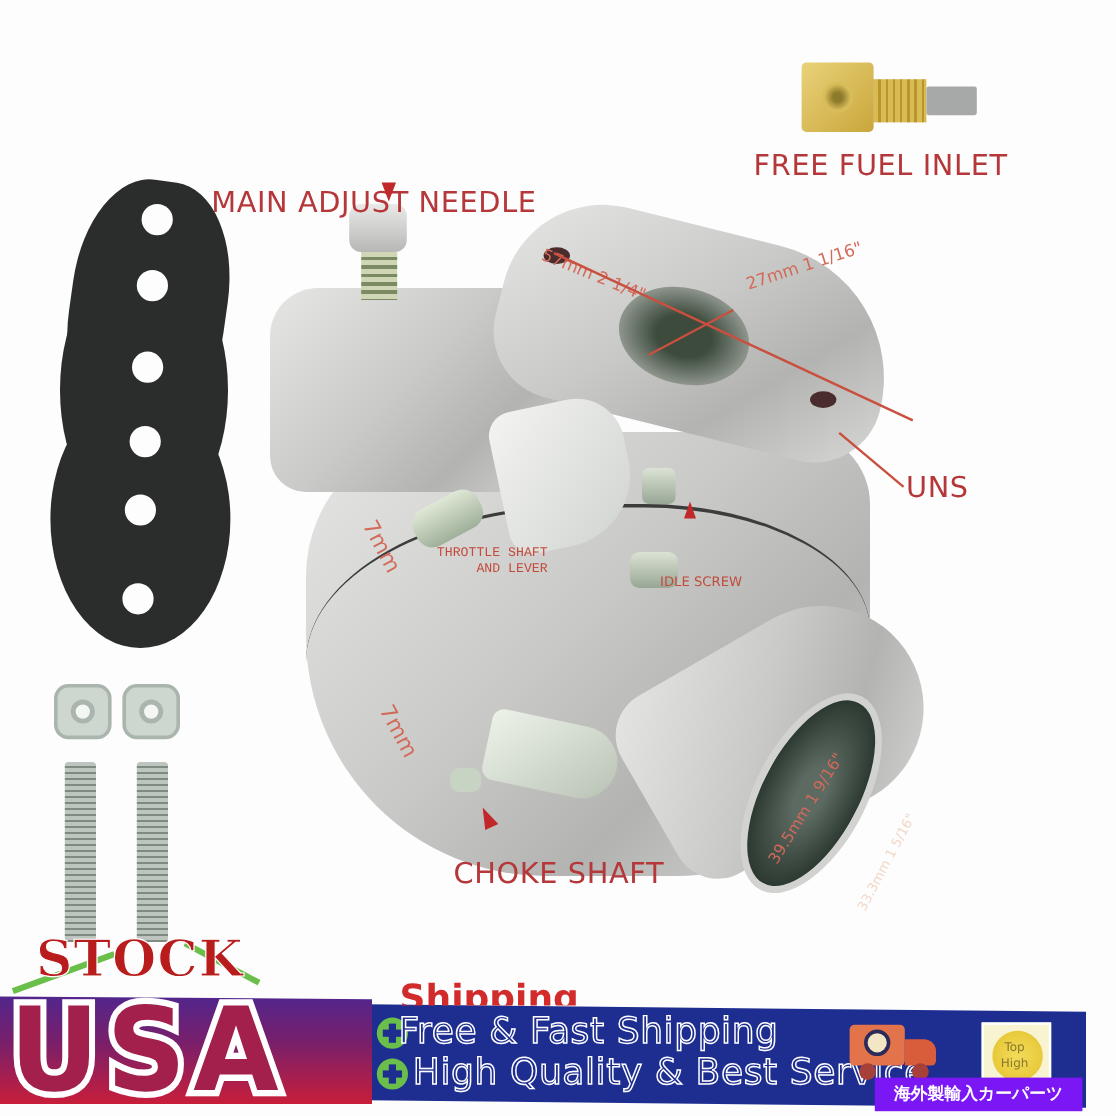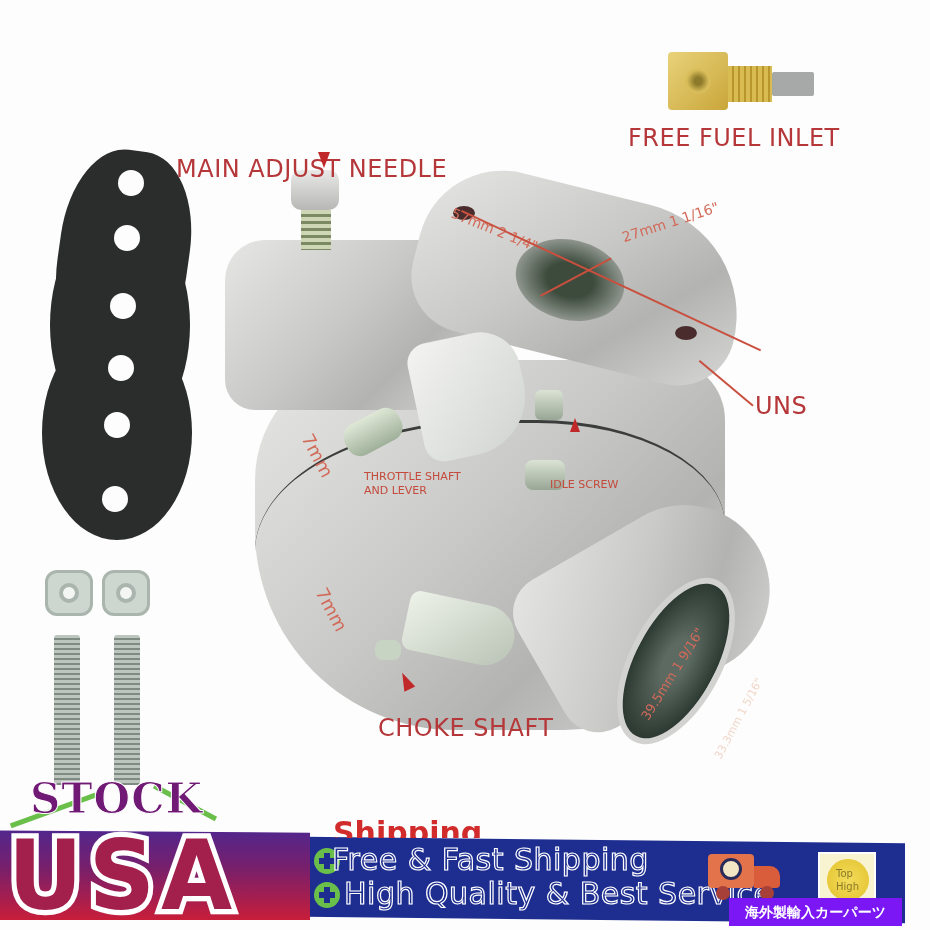--- a/index.html
+++ b/index.html
@@ -17,32 +17,32 @@
   .nut { position:absolute; width:48px; height:46px; border-radius:12px; background:#cdd6cf; border:3px solid #aab5ad; box-sizing:border-box; }
   .nut::after { content:""; position:absolute; left:11px; top:10px; width:20px; height:20px; border-radius:50%; border:4px solid #aab5ad; background:#f4f6f4; box-sizing:border-box; }
   .stud { position:absolute; width:26px; background:repeating-linear-gradient(180deg,#bcc6bf 0 3px,#7f8a83 3px 5px); border-radius:3px; }
 
   
   .metal { position:absolute; background:linear-gradient(135deg,#e6e6e4 0%,#c9c9c7 45%,#b3b3b1 70%,#d8d8d6 100%); }
   .blue-strip { position:absolute; left:305px; top:840px; width:600px; height:80px; background:#1d2d90; transform:skewY(0.6deg); }
   .usa-bg { position:absolute; left:0; top:808px; width:310px; height:112px; background:linear-gradient(180deg,#3b2aa0 0%,#7a1f6a 55%,#c81e3a 100%); clip-path:polygon(0 20%,100% 22%,100% 100%,0 100%); }
   .usa-letters { position:absolute; left:8px; top:830px; font-family:"DejaVu Sans", sans-serif; font-weight:bold; font-size:92px; color:transparent; -webkit-text-stroke:10px #ffffff; letter-spacing:6px; line-height:92px; transform:scaleY(1.05); }
   .usa-fill { position:absolute; left:8px; top:830px; font-family:"DejaVu Sans", sans-serif; font-weight:bold; font-size:92px; letter-spacing:6px; line-height:92px; color:#a3204d; transform:scaleY(1.05); }
-  .stock { position:absolute; left:30px; top:774px; font-family:"DejaVu Serif", serif; font-weight:bold; font-size:42px; color:#701a75; -webkit-text-stroke:1px #ffffff; letter-spacing:1px; }
+  .stock { position:absolute; left:30px; top:774px; font-family:"DejaVu Serif", serif; font-weight:bold; font-size:42px; color:#b91c1c; -webkit-text-stroke:1px #ffffff; letter-spacing:1px; }
   .green-line { position:absolute; height:5px; background:#6abf4b; }
   .feature { position:absolute; font-family:"DejaVu Sans", sans-serif; font-size:30px; color:#1d2d90; -webkit-text-stroke:1.2px #ffffff; white-space:nowrap; letter-spacing:0.5px; }
   .plus { position:absolute; width:26px; height:26px; border-radius:50%; background:#6abf4b; }
   .plus::before, .plus::after { content:""; position:absolute; background:#1d2d90; }
   .plus::before { left:10px; top:5px; width:6px; height:16px; }
   .plus::after { left:5px; top:10px; width:16px; height:6px; }
   .warehouse { position:absolute; left:333px; top:812px; font-family:"DejaVu Sans", sans-serif; font-weight:bold; font-size:30px; color:#d12b2b; white-space:nowrap; height:26px; overflow:hidden; line-height:42px; }
   .truck { position:absolute; left:708px; top:850px; width:78px; height:50px; }
   .top-rated { position:absolute; left:818px; top:852px; width:58px; height:56px; background:#f8f3d0; border:2px solid #ffffff; box-sizing:border-box; }
   .top-rated .seal { position:absolute; left:7px; top:5px; width:42px; height:42px; border-radius:50%; background:radial-gradient(circle,#f3dc5c 0%,#e8c93a 70%,#c9b250 100%); }
-  .top-rated .txt { position:absolute; left:16px; width:51px; text-align:left; font-size:10px; color:#8a7a2a; font-family:"DejaVu Sans", sans-serif; line-height:12px; }
+  .top-rated .txt { position:absolute; left:0; width:51px; text-align:center; font-size:10px; color:#8a7a2a; font-family:"DejaVu Sans", sans-serif; line-height:12px; }
   .jp-tag { position:absolute; left:729px; top:898px; width:173px; height:28px; background:#7b16f5; color:#ffffff; font-size:14px; font-weight:bold; font-family:"DejaVu Sans", sans-serif; line-height:28px; text-align:center; white-space:nowrap; }
 </style>
 </head>
 <body>
 
 <div class="abs" style="left:30px;top:150px;width:180px;height:400px;">
   <div class="gasket" style="left:28px;top:0;width:130px;height:220px;border-radius:60px 60px 70px 70px / 100px 100px 110px 110px;transform:rotate(8deg);"></div>
   <div class="gasket" style="left:20px;top:60px;width:140px;height:230px;border-radius:70px/115px;"></div>
   <div class="gasket" style="left:12px;top:175px;width:150px;height:215px;border-radius:75px/108px;"></div>
   <div class="hole" style="left:88px;top:20px;"></div>
@@ -105,21 +105,21 @@
 <div class="abs" style="left:462px;top:210px;width:330px;height:2px;background:#c9503f;transform:rotate(25deg);transform-origin:left top;"></div>
 <div class="abs" style="left:540px;top:295px;width:80px;height:2px;background:#c9503f;transform:rotate(-28deg);transform-origin:left top;"></div>
 <div class="abs" style="left:700px;top:360px;width:70px;height:2px;background:#c9503f;transform:rotate(40deg);transform-origin:left top;"></div>
 
 <div class="abs label-red" style="left:755px;top:392px;font-size:24px;">UNS</div>
 
 <div class="abs small-red" style="left:550px;top:445px;margin-top:33px;">IDLE SCREW</div>
 <div class="abs" style="left:570px;top:418px;width:0;height:0;border-left:5px solid transparent;border-right:5px solid transparent;border-bottom:14px solid #c0282a;"></div>
 
 <div class="abs dim" style="left:316px;top:430px;font-size:18px;transform:rotate(62deg);transform-origin:left top;">7mm</div>
-<div class="abs small-red" style="left:364px;top:470px;text-align:left;">
+<div class="abs small-red" style="left:364px;top:454px;text-align:right;font-family:Liberation Mono, monospace;">
   <div>THROTTLE SHAFT</div>
   <div>AND LEVER</div>
 </div>
 
 <div class="abs dim" style="left:330px;top:584px;font-size:18px;transform:rotate(62deg);transform-origin:left top;">7mm</div>
 <div class="abs" style="left:400px;top:672px;width:0;height:0;border-left:6px solid transparent;border-right:6px solid transparent;border-bottom:18px solid #c0282a;transform:rotate(-25deg);"></div>
 <div class="abs label-red" style="left:378px;top:714px;font-size:24px;text-align:center;">CHOKE SHAFT</div>
 
 <div class="abs dim" style="left:638px;top:715px;font-size:13px;transform:rotate(-58deg);transform-origin:left top;">39.5mm 1 9/16"</div>
 <div class="abs dim" style="left:712px;top:755px;font-size:11px;color:#f2d7c8;transform:rotate(-62deg);transform-origin:left top;">33.3mm 1 5/16"</div>

